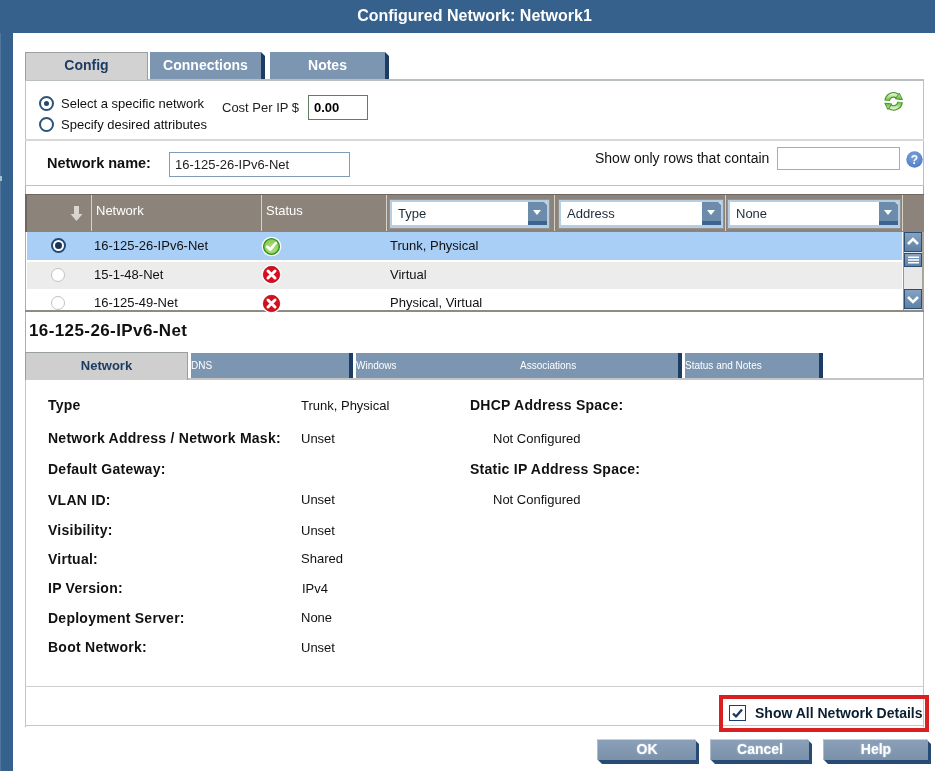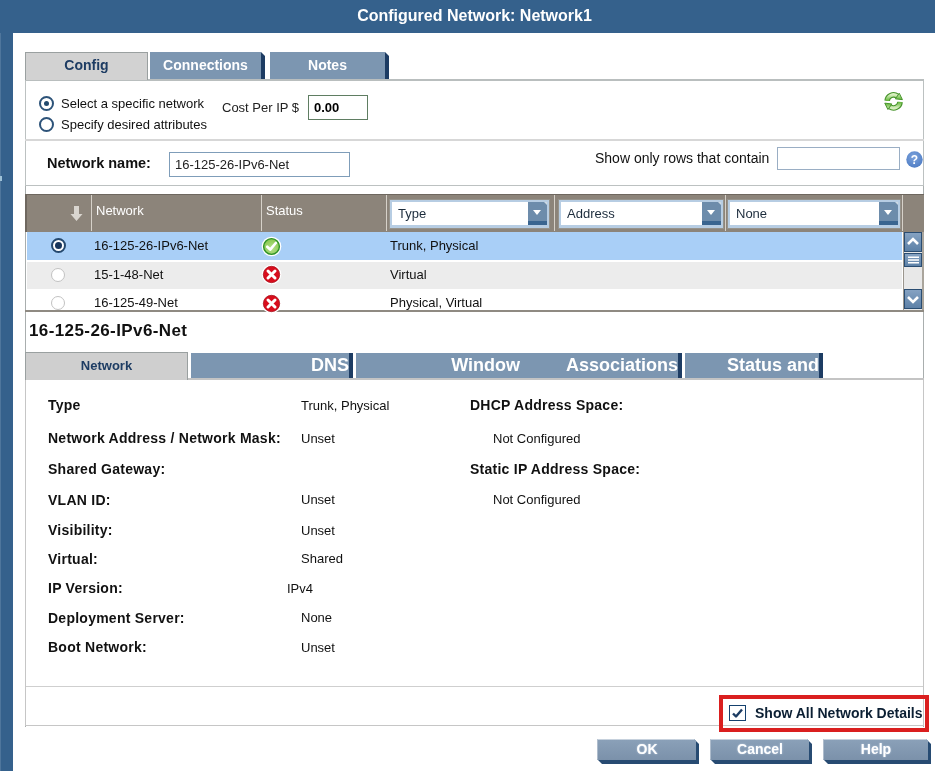--- a/index.html
+++ b/index.html
@@ -23,21 +23,21 @@
 .hsep{position:absolute;top:1px;width:1.2px;height:36px;background:#d6d1c9;}
 .htext{position:absolute;color:#ffffff;font-size:13px;}
 .rowradio{position:absolute;left:51px;width:12px;height:12px;border:1.2px solid #c2c2c2;border-radius:50%;background:#fff;}
 
 .sel-box{position:absolute;top:199px;height:30px;background:#b7cde3;box-sizing:border-box;border:1px solid #96938c;}
 .sel-in{position:absolute;left:2px;top:2px;bottom:3px;background:#fff;color:#1c2c3c;font-size:13px;line-height:23px;padding-left:6px;}
 .sel-btn{position:absolute;right:2px;top:2px;bottom:3px;width:19px;background:#6d8cab;border-bottom:4px solid #3a6590;box-sizing:border-box;}
 .sel-btn::after{content:"";position:absolute;left:4.5px;top:8px;width:0;height:0;border-left:4.5px solid transparent;border-right:4.5px solid transparent;border-top:5.5px solid #ffffff;}
 .sel-btn::before{content:"";position:absolute;right:0;top:0;width:0;height:0;border-left:3px solid transparent;border-top:3px solid #cdd9e4;}
 
-.dtab{top:353px;height:25px;background:#7c96b1;color:#fff;font-weight:bold;font-size:18px;text-align:right;line-height:25px;border-right:4px solid #1d3c63;box-sizing:border-box;}
+.dtab{top:353px;height:25px;background:#7c96b1;color:#fff;font-weight:normal;font-size:10px;text-align:left;line-height:25px;border-right:4px solid #1d3c63;box-sizing:border-box;}
 #dtab-network{left:25px;top:352px;width:163px;height:28px;background:#cfcfcf;border:1px solid #9aa0a0;border-bottom:none;box-sizing:border-box;color:#1d3c63;font-weight:bold;font-size:13px;text-align:center;line-height:26px;z-index:4;}
 #tabline-detail{left:25px;top:378px;width:899px;height:1.5px;background:#c4c4c4;z-index:1;}
 #panel-detail{left:25px;top:379px;width:899px;height:347px;border:1px solid #c6c6c6;border-top:none;box-sizing:border-box;background:#fff;}
 
 .btn{position:absolute;top:739px;height:25px;background:#274b72;clip-path:polygon(0 0,calc(100% - 5px) 0,100% 5px,100% 100%,5px 100%,0 calc(100% - 5px));}
 .btn .in{position:absolute;left:0;top:0;right:3px;bottom:4px;background:linear-gradient(#8aa0b8,#7b91aa);border-top:1.5px solid #c6d1dd;border-left:1.5px solid #aebccc;box-sizing:border-box;color:#fff;font-weight:bold;font-size:14px;text-align:center;line-height:19px;text-shadow:0 0 2px rgba(200,215,235,0.9);}
 </style>
 </head>
 <body>
 <div class="abs" id="leftstrip"></div>
@@ -112,31 +112,31 @@
 <div class="abs dtab" style="left:685px;width:138px;">Status and Notes<span class="bev"></span></div>
 <div class="abs" id="dtab-network">Network</div>
 <div class="abs" id="panel-detail"></div>
 
 <div class="abs lblb" style="left:48px;top:396.5px;">Type</div>
 <div class="abs lbl" style="left:301px;top:397.5px;">Trunk, Physical</div>
 <div class="abs lblb" style="left:470px;top:396.5px;">DHCP Address Space:</div>
 <div class="abs lblb" style="left:48px;top:429.5px;">Network Address / Network Mask:</div>
 <div class="abs lbl" style="left:301px;top:430.5px;">Unset</div>
 <div class="abs lbl" style="left:493px;top:430.5px;">Not Configured</div>
-<div class="abs lblb" style="left:48px;top:460.5px;">Shared Gateway:</div>
+<div class="abs lblb" style="left:48px;top:460.5px;">Default Gateway:</div>
 <div class="abs lblb" style="left:470px;top:460.5px;">Static IP Address Space:</div>
 <div class="abs lblb" style="left:48px;top:491.5px;">VLAN ID:</div>
 <div class="abs lbl" style="left:301px;top:492px;">Unset</div>
 <div class="abs lbl" style="left:493px;top:492px;">Not Configured</div>
 <div class="abs lblb" style="left:48px;top:522px;">Visibility:</div>
 <div class="abs lbl" style="left:301px;top:522.5px;">Unset</div>
 <div class="abs lblb" style="left:48px;top:550.5px;">Virtual:</div>
 <div class="abs lbl" style="left:301px;top:551px;">Shared</div>
 <div class="abs lblb" style="left:48px;top:580px;">IP Version:</div>
-<div class="abs lbl" style="left:287px;top:580.5px;text-align:right;">IPv4</div>
+<div class="abs lbl" style="left:302px;top:580.5px;text-align:right;">IPv4</div>
 <div class="abs lblb" style="left:48px;top:609.5px;">Deployment Server:</div>
 <div class="abs lbl" style="left:301px;top:610px;">None</div>
 <div class="abs lblb" style="left:48px;top:639px;">Boot Network:</div>
 <div class="abs lbl" style="left:301px;top:639.5px;">Unset</div>
 
 <div class="abs" style="left:26px;top:686px;width:897px;height:1px;background:#cfcfcf;"></div>
 <div class="abs" style="left:729px;top:704.5px;width:16.5px;height:16.5px;border:1.8px solid #15416e;box-sizing:border-box;background:#fff;"></div>
 <div class="abs" style="left:755px;top:705px;font-size:14px;font-weight:bold;color:#0b1f33;">Show All Network Details</div>
 <div class="abs" style="left:719px;top:695px;width:210px;height:37px;border:4px solid #da1f1f;box-sizing:border-box;z-index:9;"></div>
 

